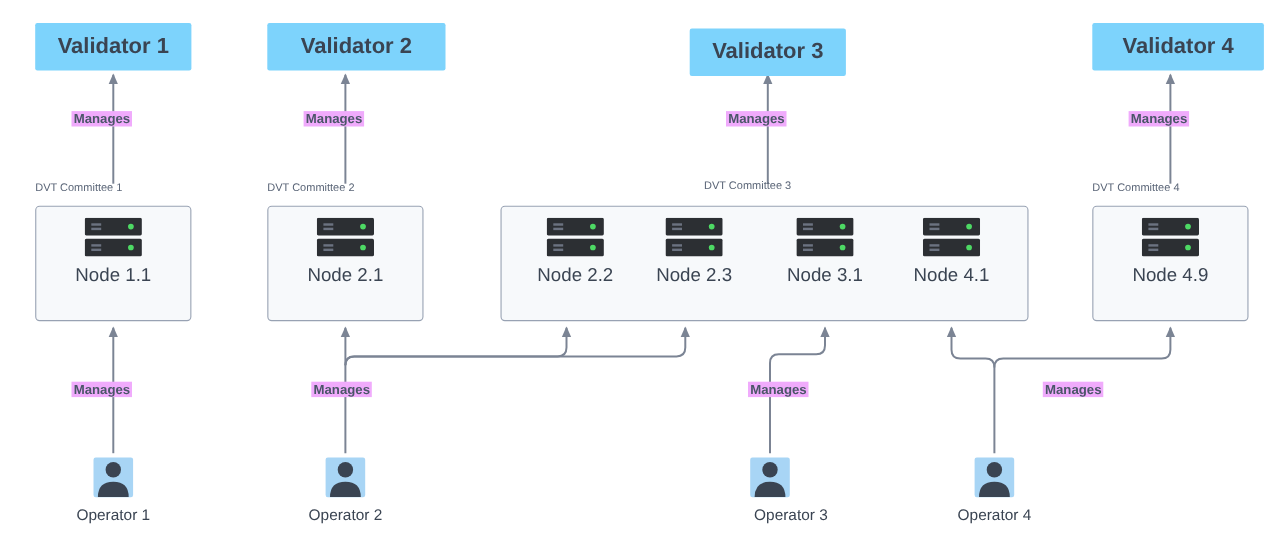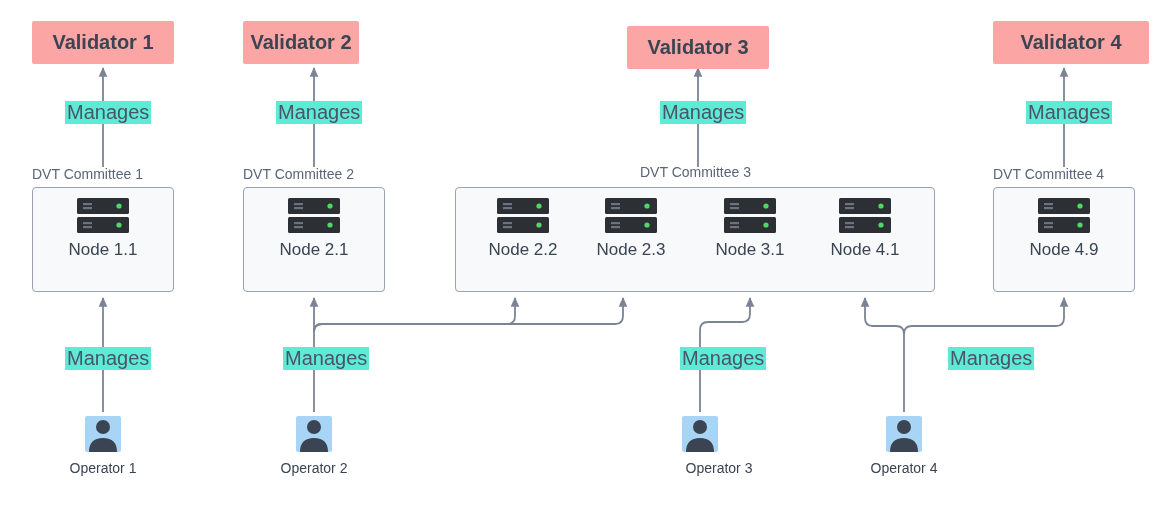--- a/index.html
+++ b/index.html
@@ -17,35 +17,35 @@
     top: 0; left: 0;
     width: 1164px;
     height: 506px;
     pointer-events: none;
   }
   .validator, .committee, .nodebox, .op-icon, .op-label,
   .edge-label, .committee-label {
     position: absolute;
   }
   .validator {
-    background: #fca5a5;
+    background: #7dd3fc;
     color: #3a4452;
     font-weight: 600;
     font-size: 20px;
     padding: 10px 0;
     text-align: center;
     border-radius: 2px;
   }
   .committee {
     border: 1px solid #98a2b3;
     border-radius: 4px;
     background: #f7f9fb;
   }
   .committee-label {
-    font-size: 14px;
+    font-size: 10px;
     color: #5a6577;
     white-space: nowrap;
   }
   .nodebox {
     text-align: center;
   }
   .nodebox .icon {
     width: 52px;
     height: 36px;
     margin: 0 auto 6px auto;
@@ -64,25 +64,26 @@
     overflow: hidden;
   }
   .op-label {
     font-size: 14px;
     color: #3a4452;
     font-weight: 500;
     white-space: nowrap;
     text-align: center;
   }
   .edge-label {
-    font-size: 20px;
+    font-size: 12px;
     color: #4a5568;
-    background: #5eead4;
+    background: #f0abfc;
     padding: 0 2px;
     white-space: nowrap;
+    font-weight: bold;
   }
 </style>
 </head>
 <body>
 
 <svg class="edges" viewBox="0 0 1164 506">
   <defs>
     <marker id="arrow" viewBox="0 0 10 10" refX="8" refY="5" markerWidth="6" markerHeight="6" orient="auto-start-reverse">
       <path d="M 0 1 L 9 5 L 0 9 z" fill="#7b8494"></path>
     </marker>
@@ -101,21 +102,21 @@
     <line x1="314" y1="332" x2="314" y2="298" marker-end="url(#arrow)"></line>
 
     <path d="M 700 412 L 700 330 Q 700 322 708 322 L 742 322 Q 750 322 750 314 L 750 298" marker-end="url(#arrow)"></path>
 
     <path d="M 904 412 L 904 334 Q 904 326 896 326 L 873 326 Q 865 326 865 318 L 865 298" marker-end="url(#arrow)"></path>
     <path d="M 904 334 Q 904 326 912 326 L 1056 326 Q 1064 326 1064 318 L 1064 298" marker-end="url(#arrow)"></path>
   </g>
 </svg>
 
 <div class="validator" style="left:32px; top:21px; width:142px;"><span>Validator 1</span></div>
-<div class="validator" style="left:243px; top:21px; width:116px;"><span>Validator 2</span></div>
+<div class="validator" style="left:243px; top:21px; width:162px;"><span>Validator 2</span></div>
 <div class="validator" style="left:627px; top:26px; width:142px;"><span>Validator 3</span></div>
 <div class="validator" style="left:993px; top:21px; width:156px;"><span>Validator 4</span></div>
 
 <div class="committee-label" style="left:32px;  top:166px;">DVT Committee 1</div>
 <div class="committee-label" style="left:243px; top:166px;">DVT Committee 2</div>
 <div class="committee-label" style="left:640px; top:164px;">DVT Committee 3</div>
 <div class="committee-label" style="left:993px; top:166px;">DVT Committee 4</div>
 
 <div class="committee" style="left:32px;  top:187px; width:142px; height:105px;"></div>
 <div class="committee" style="left:243px; top:187px; width:142px; height:105px;"></div>

